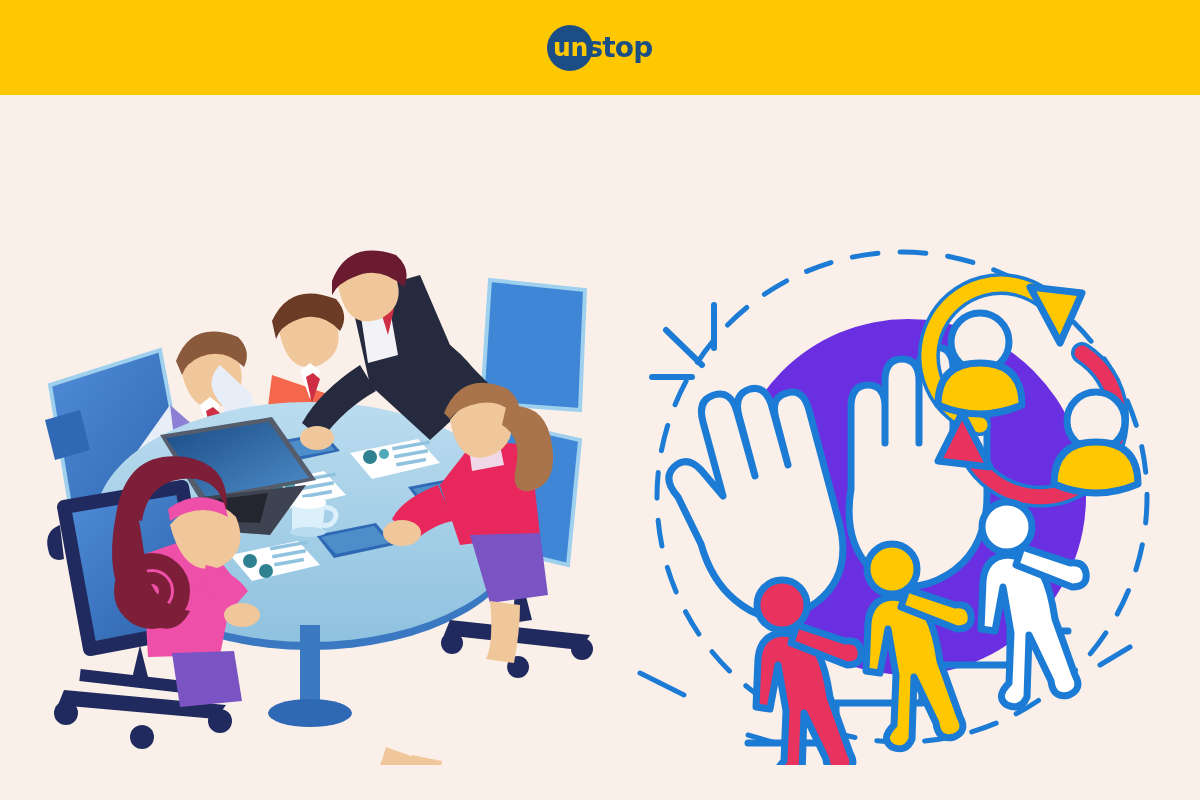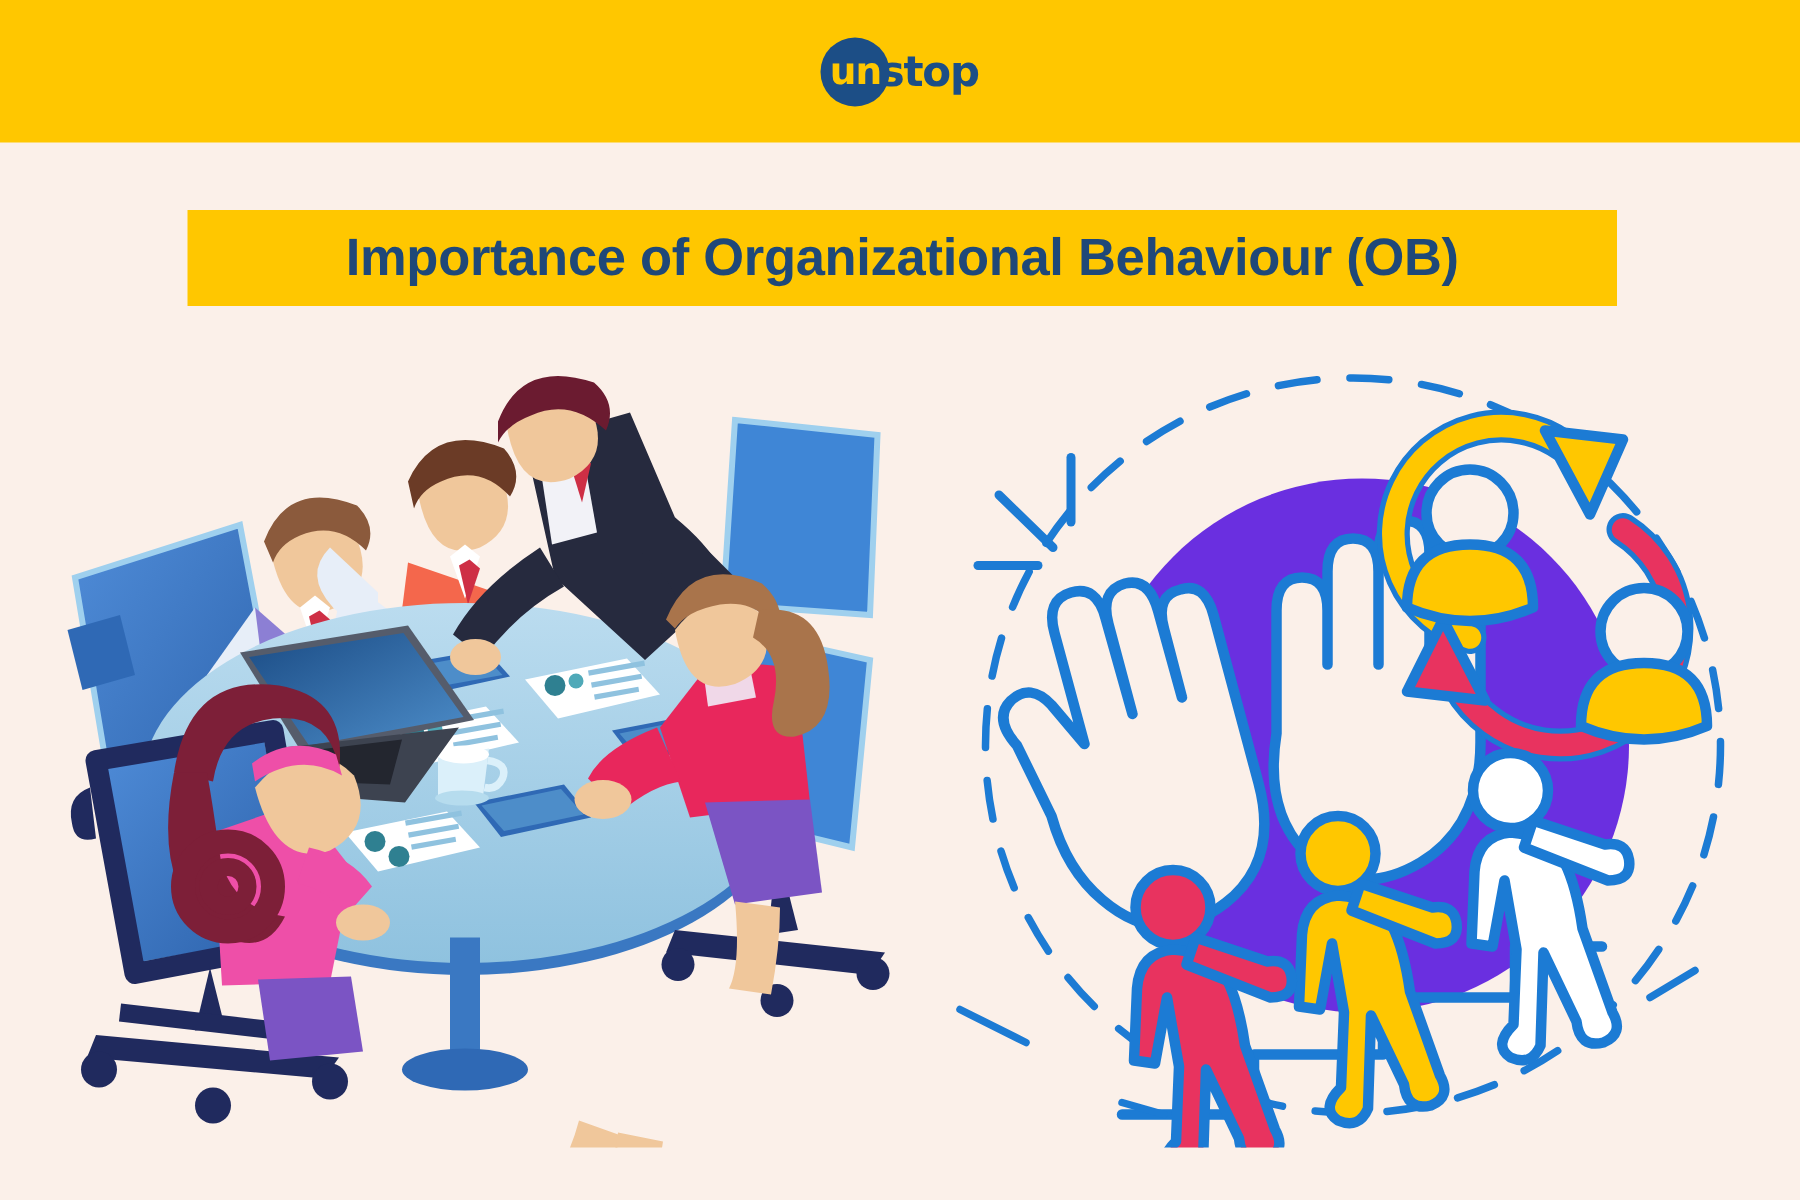--- a/index.html
+++ b/index.html
@@ -119,23 +119,20 @@
   <div class="header-bar">
     <div class="brand-logo">
       <span class="brand-mark">
         <span class="disc"></span>
         <span class="un">un</span>
       </span>
       <span class="brand-word">stop</span>
     </div>
   </div>
 
-  <div class="title-banner">
-    <span class="title-text">Importance of Organizational Behaviour (OB)</span>
-  </div>
 
   <div class="illustrations">
 
     <div class="illus illus-left">
       <svg width="600" height="530" viewBox="0 0 600 530" xmlns="http://www.w3.org/2000/svg">
         <defs>
           <linearGradient id="tableG" x1="0" y1="0" x2="0" y2="1">
             <stop offset="0" stop-color="#BBDCEF"></stop>
             <stop offset="1" stop-color="#8FC2DF"></stop>
           </linearGradient>

